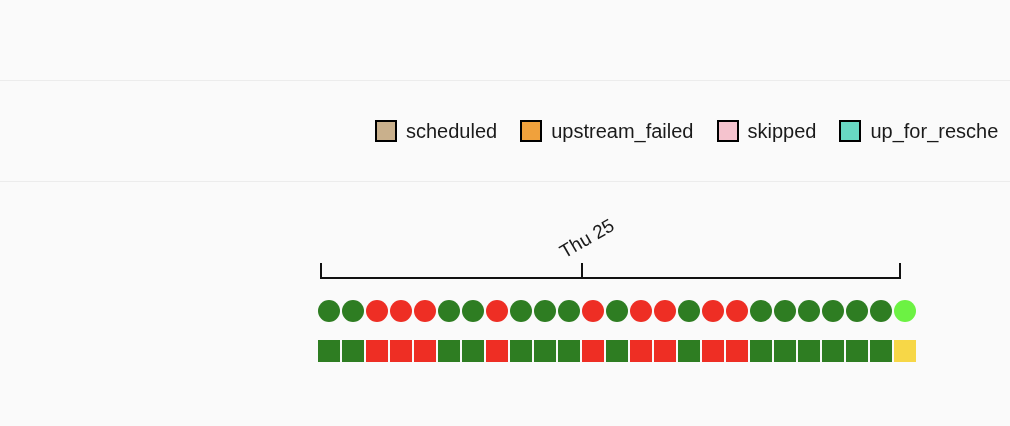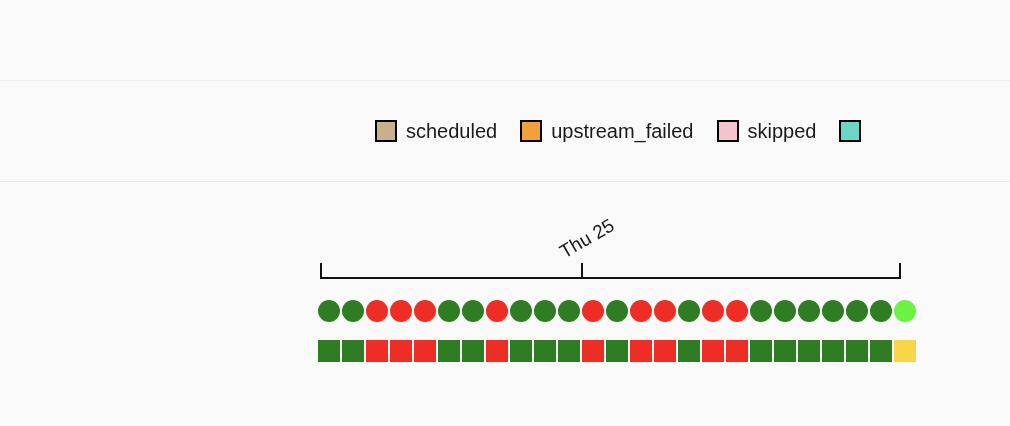--- a/index.html
+++ b/index.html
@@ -143,20 +143,21 @@
       <div class="legend-item">
         <span class="legend-swatch" style="background: rgb(240, 161, 60); border-color: rgb(0, 0, 0);"></span>
         <span class="legend-label">upstream_failed</span>
       </div>
       <div class="legend-item">
         <span class="legend-swatch" style="background: rgb(245, 195, 206); border-color: rgb(0, 0, 0);"></span>
         <span class="legend-label">skipped</span>
       </div>
       <div class="legend-item">
         <span class="legend-swatch" style="background: rgb(104, 216, 196); border-color: rgb(0, 0, 0);"></span>
+        <span class="legend-label">up_for_resche</span>
       </div>
     </div>
 </div>
 
 <div class="panel band-chart">
   <div class="chart-area" id="chart-area">
 
     <div class="axis-line" id="axis-line" style="left: 320px; top: 95px; width: 581px;"></div>
     <div class="axis-tick" id="axis-tick-left" style="left: 320px; top: 81px; height: 14px;"></div>
     <div class="axis-tick" id="axis-tick-right" style="left: 899px; top: 81px; height: 14px;"></div>

